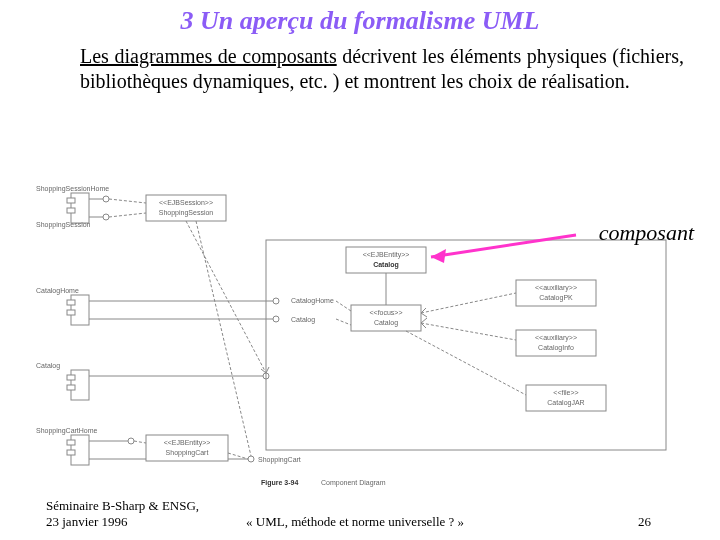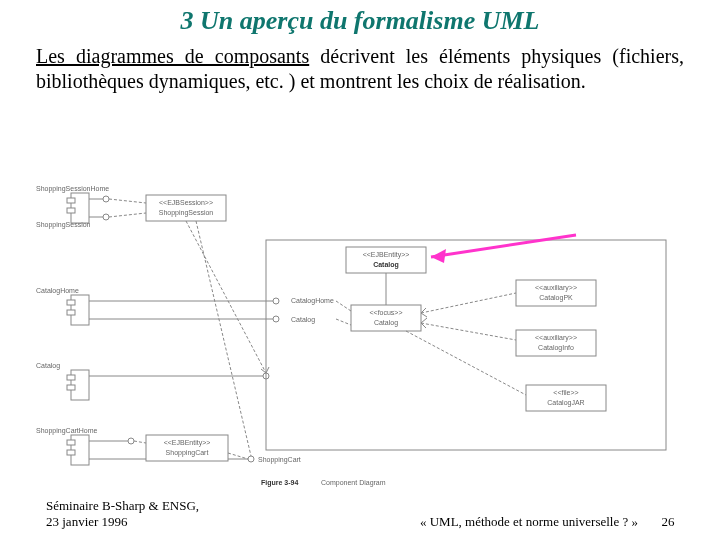--- a/index.html
+++ b/index.html
@@ -18,29 +18,30 @@
     height: 540px;
     box-sizing: border-box;
   }
   .title-block {
     text-align: center;
     padding: 6px 30px 0 30px;
   }
   .title-line {
     font-weight: bold;
     font-style: italic;
-    color: #0f766e;
+    color: #8b5cf6;
     font-size: 26px;
     line-height: 1.15;
   }
   .body-text {
     padding: 8px 36px 0 36px;
     font-size: 20px;
     line-height: 1.25;
     text-align: justify;
+    margin-left: 44px;
   }
   .underline {
     text-decoration: underline;
   }
   .callout {
     position: absolute;
     right: 26px;
     top: 220px;
     font-style: italic;
     font-size: 22px;
@@ -63,22 +64,22 @@
     left: 12px;
     width: 100%;
     box-sizing: border-box;
     padding: 0 34px 0 34px;
     font-size: 13px;
     display: flex;
     align-items: flex-end;
     justify-content: space-between;
   }
   .footer .left { width: 200px; }
-  .footer .center { flex: 1; text-align: right; }
-  .footer .right { width: 60px; text-align: center; }
+  .footer .center { flex: 1; text-align: left; }
+  .footer .right { width: 60px; text-align: left; }
   
   .dtxt { font-family: Arial, sans-serif; font-size: 7px; fill: #666; }
   .dtxtb { font-family: Arial, sans-serif; font-size: 7px; fill: #333; font-weight: bold; }
   .dline { stroke: #888; stroke-width: 1; fill: none; }
   .dbox  { stroke: #888; stroke-width: 1; fill: #fff; }
 </style>
 </head>
 <body>
 
 <div class="slide">
@@ -180,20 +181,21 @@
       <line x1="160" y1="36" x2="215" y2="271" class="dline" stroke-dasharray="3,2"></line>
 
       <text x="225" y="300" class="dtxtb">Figure 3-94</text>
       <text x="285" y="300" class="dtxt">Component Diagram</text>
 
       <line x1="540" y1="50" x2="395" y2="72" stroke="#ff33cc" stroke-width="3"></line>
       <polygon points="395,72 410,64 408,78" fill="#ff33cc"></polygon>
     </svg>
   </div>
 
+  <div class="callout">composant</div>
 
   <div class="footer">
     <div class="left">
       <div>Séminaire B-Sharp &amp; ENSG,</div>
       <div>23 janvier 1996</div>
     </div>
     <div class="center"> « UML, méthode et norme universelle ? »</div>
     <div class="right">26</div>
   </div>
 

